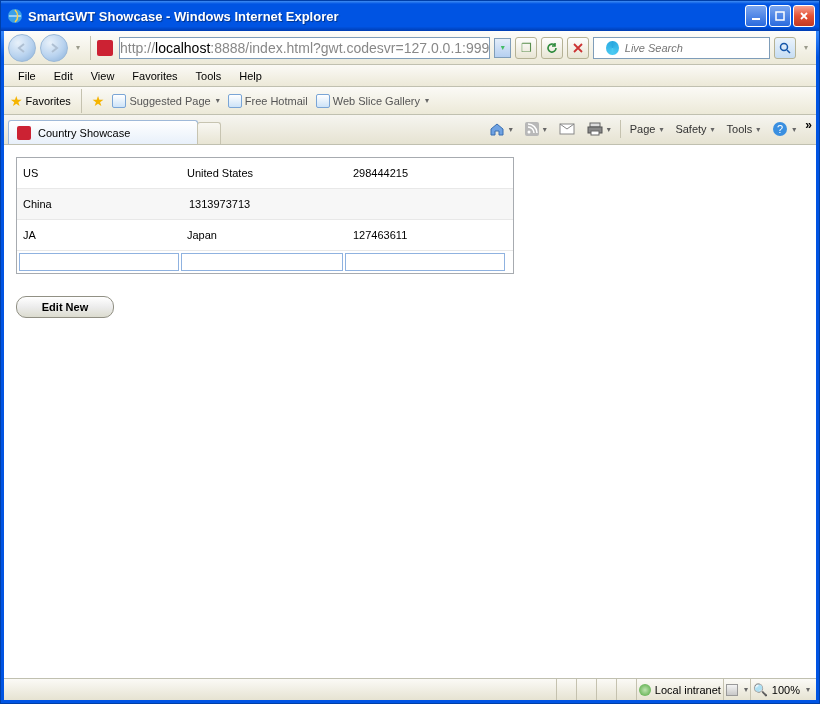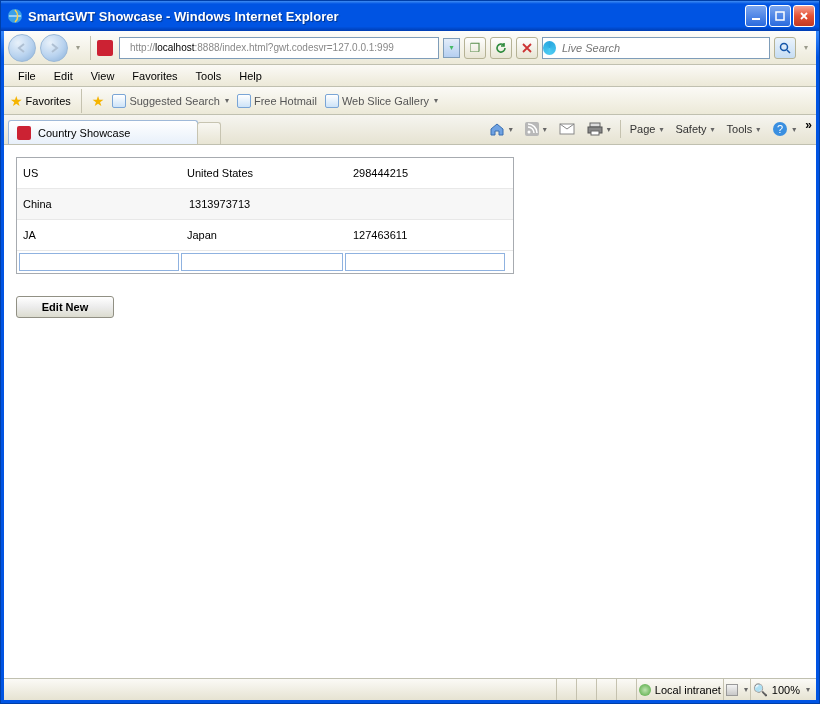--- a/index.html
+++ b/index.html
@@ -85,22 +85,22 @@
     margin-right:2px;
     display:inline-block;
   }
   .address-box {
     flex:0 0 320px;
     height:22px;
     background:white;
     border:1px solid #7f9db9;
     display:flex;
     align-items:center;
-    padding:0 10px;
-    font-size:10px;
+    padding:0 0;
+    font-size:14px;
   }
   .address-box .addr-text { flex:1; white-space:nowrap; overflow:hidden; text-overflow:clip; color:#888;}
   .address-box .addr-text .host { color:#000;}
   .addr-dd {
     width:17px;height:20px;background:linear-gradient(#e3edf9,#b5cff0);
     border:1px solid #7f9db9;display:flex;align-items:center;justify-content:center;
     font-size:8px;color:#4b6;
     cursor:pointer;
   }
   .mini-btn {
@@ -111,21 +111,21 @@
     display:flex;align-items:center;justify-content:center;
     font-size:12px;
     cursor:pointer;
   }
   .search-box {
     flex:1;
     height:22px;
     background:white;
     border:1px solid #7f9db9;
     display:flex;align-items:center;
-    padding:0 0;
+    padding:0 12px;
     gap:4px;
   }
   .search-box input {
     border:none;outline:none;font-size:11px;width:100%;font-style:italic;color:#777;
     font-family:inherit;
   }
   .bing-icon {
     width:14px;height:14px;border-radius:50%;
     background:conic-gradient(#2aa9e0,#4bcbf3,#2aa9e0);
     display:inline-block;
@@ -229,21 +229,21 @@
     font-size:11px;padding:0 3px;font-family:inherit;
   }
   .grid-editrow input.c1{width:160px;}
   .grid-editrow input.c2{width:162px;}
   .grid-editrow input.c3{width:160px;}
   .smb-btn {
     margin-top:22px;
     height:22px;
     width:98px;
     border:1px solid #919084;
-    border-radius:3px;
+    border-radius:10px;
     background:linear-gradient(#ffffff,#ececec 50%,#dcdccf);
     font-size:11px;font-family:inherit;
     font-weight:bold;
     cursor:pointer;
   }
   
   .status-bar {
     height:22px;
     background:linear-gradient(#fbfaf6,#e6e3d2);
     border-top:1px solid #c0c0b0;
@@ -357,21 +357,21 @@
       <div class="fav-item strong">
         <span class="star-icon">★</span>
         <span>Favorites</span>
       </div>
       <div class="nav-sep"></div>
       <div class="fav-item">
         <span class="star-icon">★</span>
       </div>
       <div class="fav-item">
         <span class="ie-page-icon"></span>
-        <span>Suggested Search</span>
+        <span>Suggested Page</span>
         <span class="dd-arrow">▾</span>
       </div>
       <div class="fav-item">
         <span class="ie-page-icon"></span>
         <span>Free Hotmail</span>
       </div>
       <div class="fav-item">
         <span class="ie-page-icon"></span>
         <span>Web Slice Gallery</span>
         <span class="dd-arrow">▾</span>

